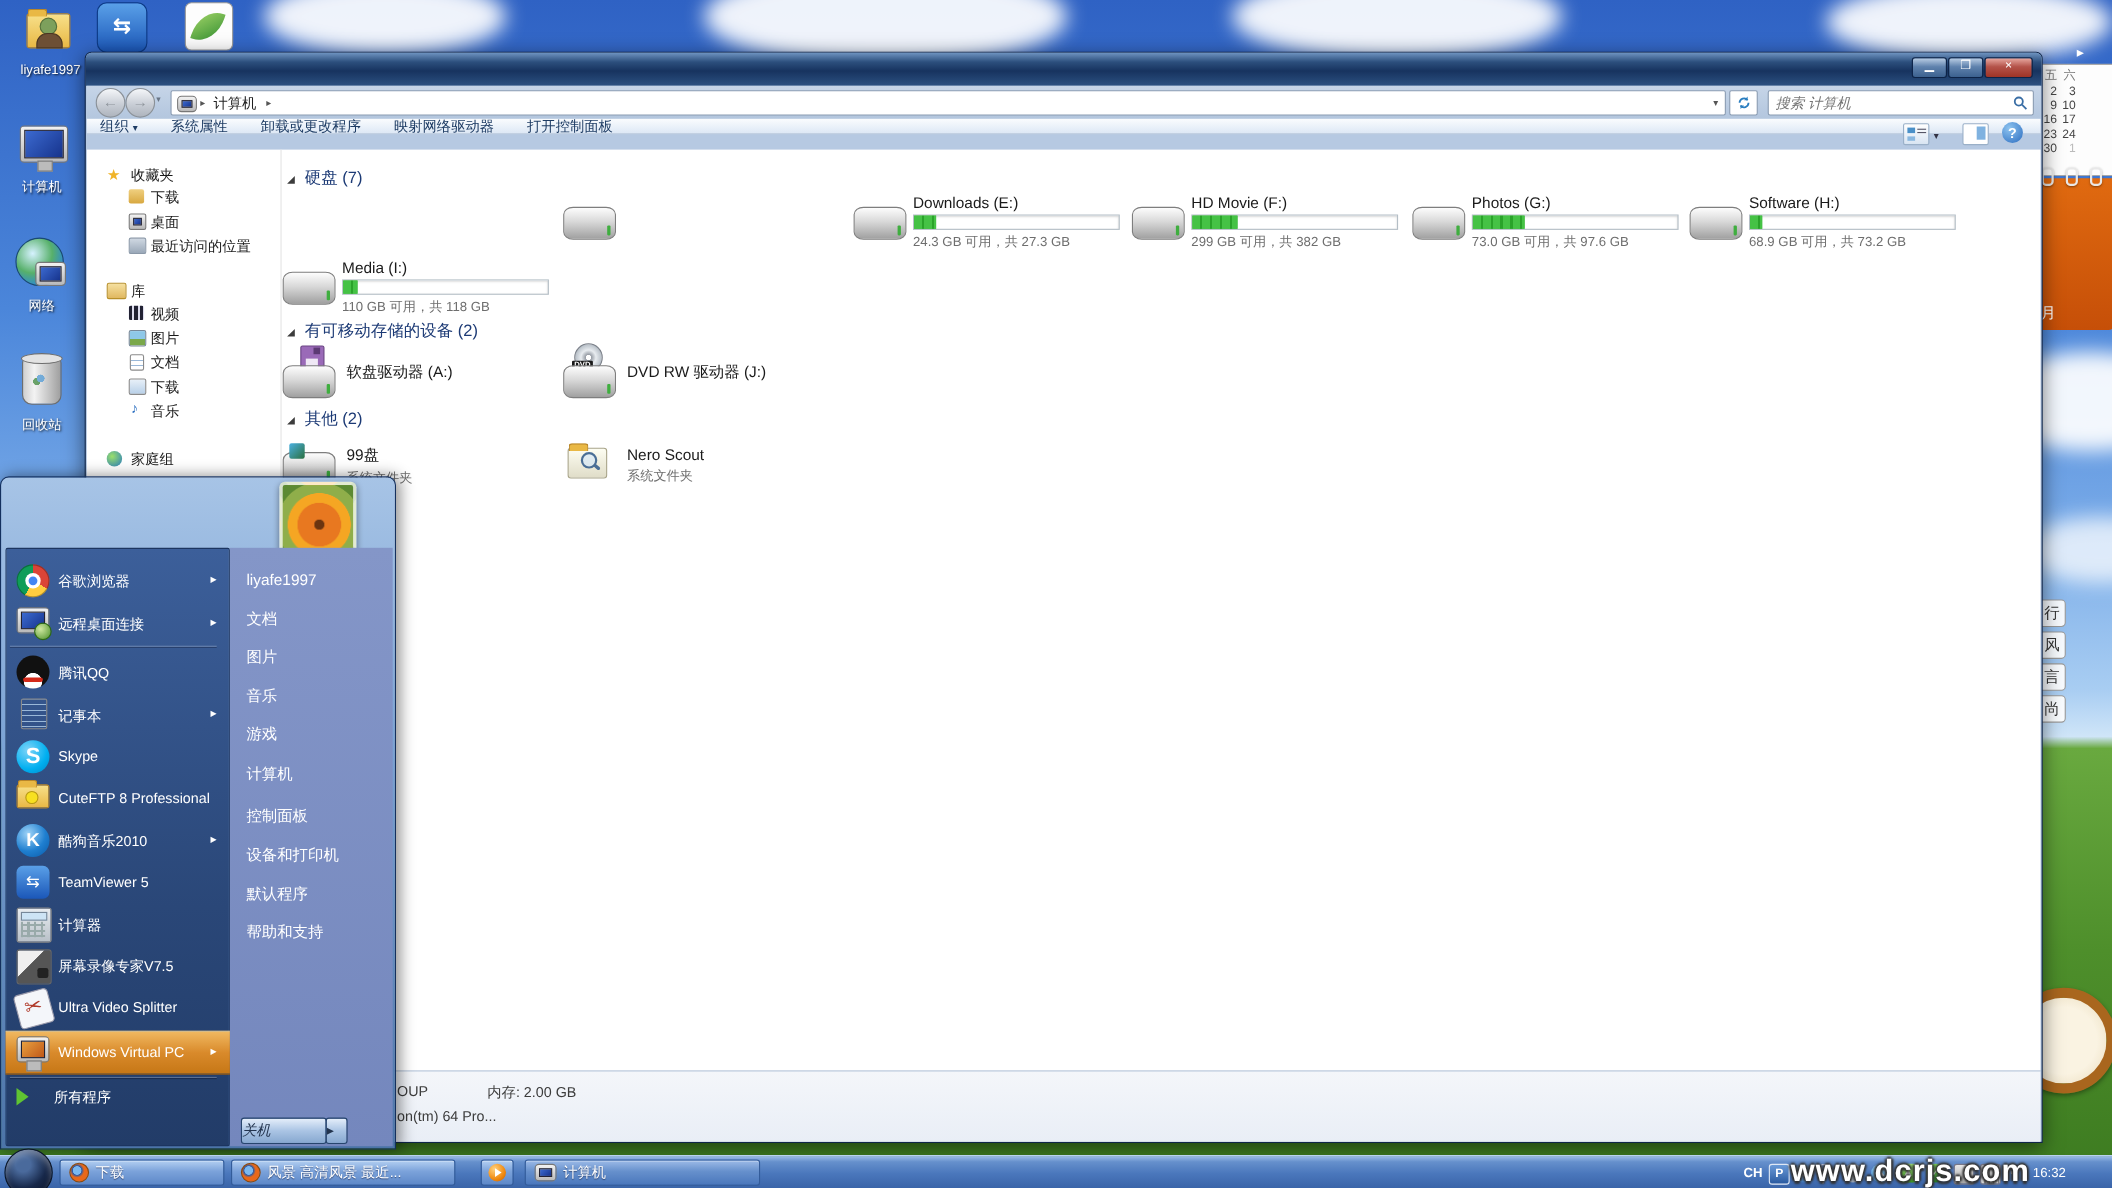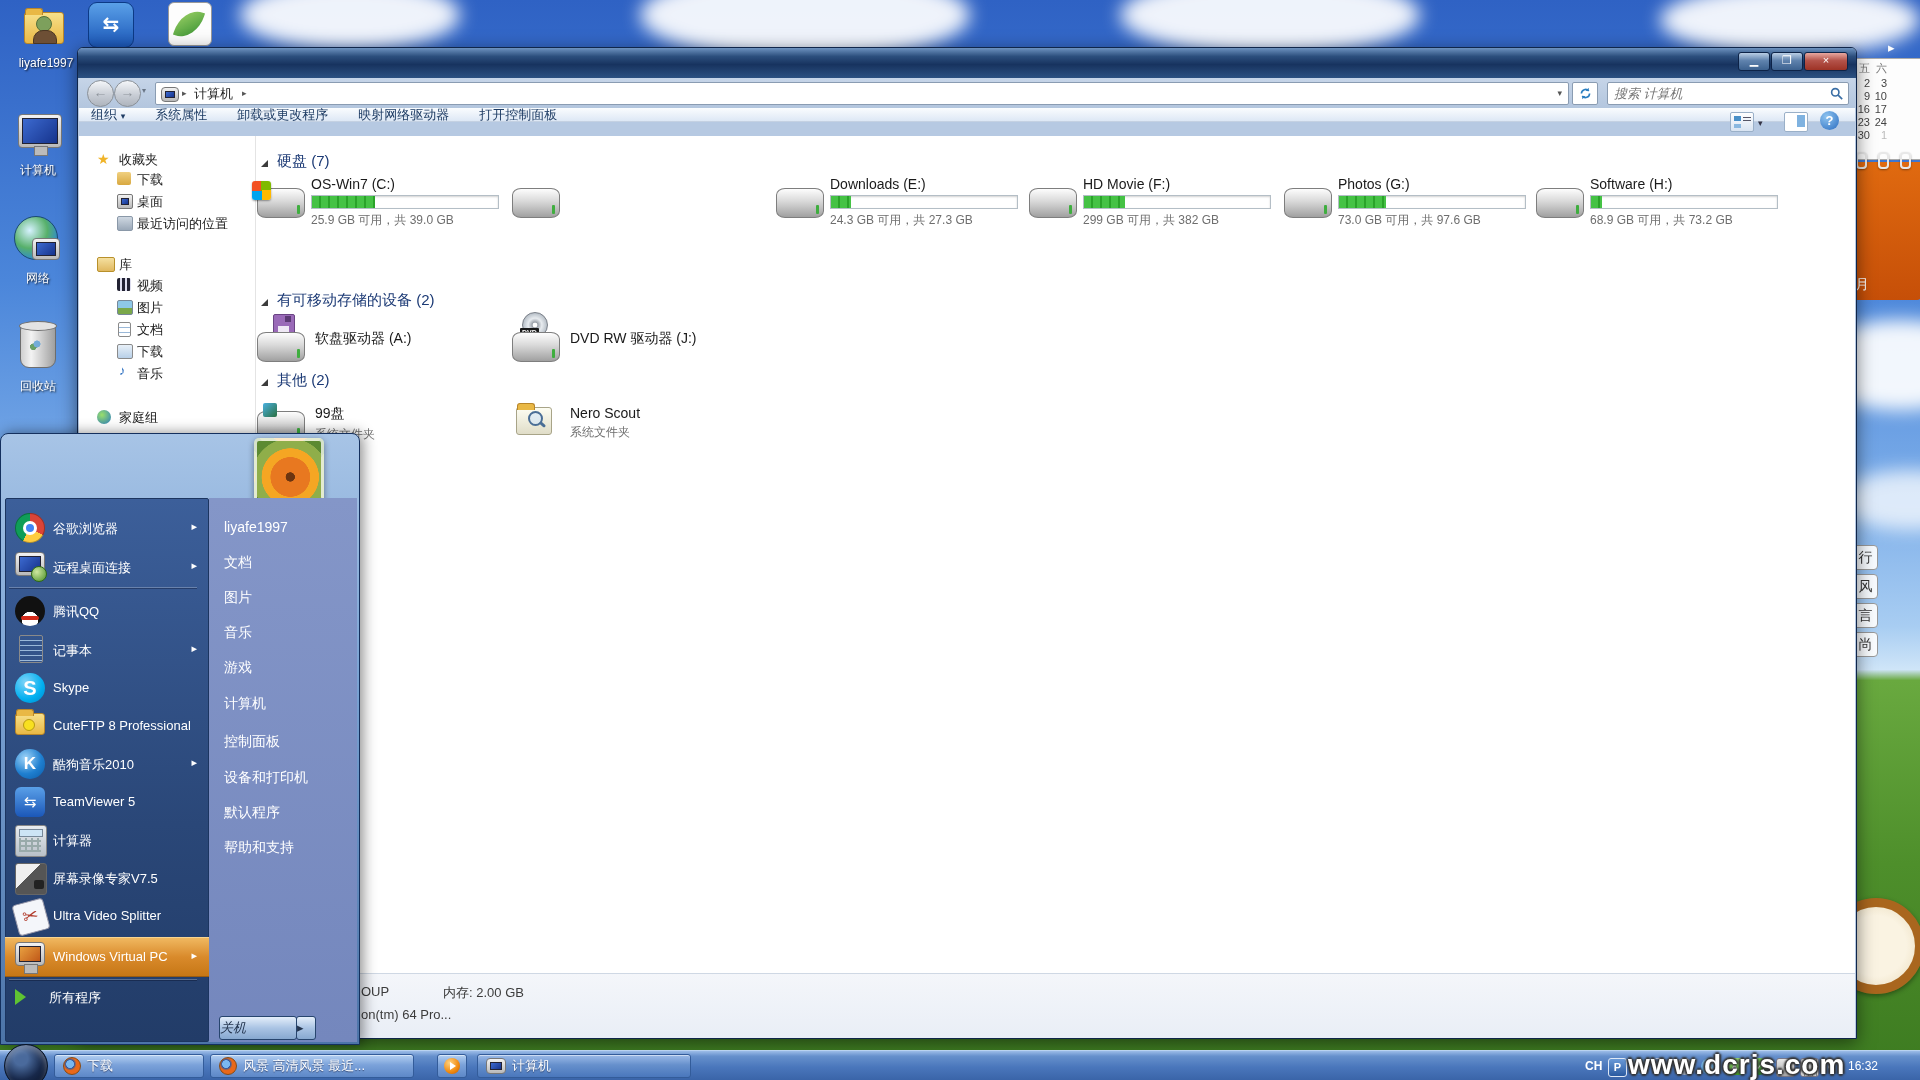--- a/index.html
+++ b/index.html
@@ -302,32 +302,20 @@
       <span class="sb-item" style="left:58px;top:207px;">下载</span>
       <span class="abs" style="left:40px;top:227px;color:#2a6ec0;font-size:13px;">♪</span>
       <span class="sb-item" style="left:58px;top:229px;">音乐</span>
 
       <span class="sb-ico" style="left:18px;top:274px;border-radius:50%;width:14px;height:14px;background:radial-gradient(circle at 35% 35%,#9adf6a,#2a7ec0);"></span>
       <span class="sb-hdr" style="left:40px;top:273px;">家庭组</span>
 
       <span class="grp-tri" style="left:182px;top:24px;"></span>
       <span class="grp-hdr" style="left:198px;top:16px;">硬盘 (7)</span>
 
-      <div class="tile" style="left:178px;top:38px;">
-        <span class="hdd" style="left:0;top:14px;">
-            <span class="winflag"></span>
-          </span>
-        <div class="abs" style="left:54px;top:2px;">
-          <div class="tile-name">OS-Win7 (C:)</div>
-          <div class="dbar">
-              <div class="dbar-fill" style="width: 34%;"></div>
-            </div>
-          <div class="tile-cap">25.9 GB 可用，共 39.0 GB</div>
-        </div>
-      </div>
       <div class="tile" style="left:433px;top:38px;">
         <span class="hdd" style="left:0;top:14px;"></span>
       </div>
       <div class="tile" style="left:697px;top:38px;">
         <span class="hdd" style="left:0;top:14px;"></span>
         <div class="abs" style="left:54px;top:2px;">
           <div class="tile-name">Downloads (E:)</div>
           <div class="dbar">
               <div class="dbar-fill" style="width: 11%;"></div>
             </div>
@@ -358,20 +346,30 @@
         <span class="hdd" style="left:0;top:14px;"></span>
         <div class="abs" style="left:54px;top:2px;">
           <div class="tile-name">Software (H:)</div>
           <div class="dbar">
               <div class="dbar-fill" style="width: 6%;"></div>
             </div>
           <div class="tile-cap">68.9 GB 可用，共 73.2 GB</div>
         </div>
       </div>
 
+      <div class="tile" style="left:178px;top:97px;">
+        <span class="hdd" style="left:0;top:14px;"></span>
+        <div class="abs" style="left:54px;top:2px;">
+          <div class="tile-name">Media (I:)</div>
+          <div class="dbar">
+              <div class="dbar-fill" style="width: 7%;"></div>
+            </div>
+          <div class="tile-cap">110 GB 可用，共 118 GB</div>
+        </div>
+      </div>
 
       <span class="grp-tri" style="left:182px;top:163px;"></span>
       <span class="grp-hdr" style="left:198px;top:155px;">有可移动存储的设备 (2)</span>
       <div class="tile" style="left:178px;top:178px;height:50px;">
         <span class="floppy" style="left:16px;top:0;"></span>
         <span class="hdd" style="left:0;top:18px;"></span>
         <span class="abs tile-name" style="left:58px;top:16px;">软盘驱动器 (A:)</span>
       </div>
       <div class="tile" style="left:433px;top:178px;height:50px;">
         <span class="disc" style="left:10px;top:-2px;"></span>

